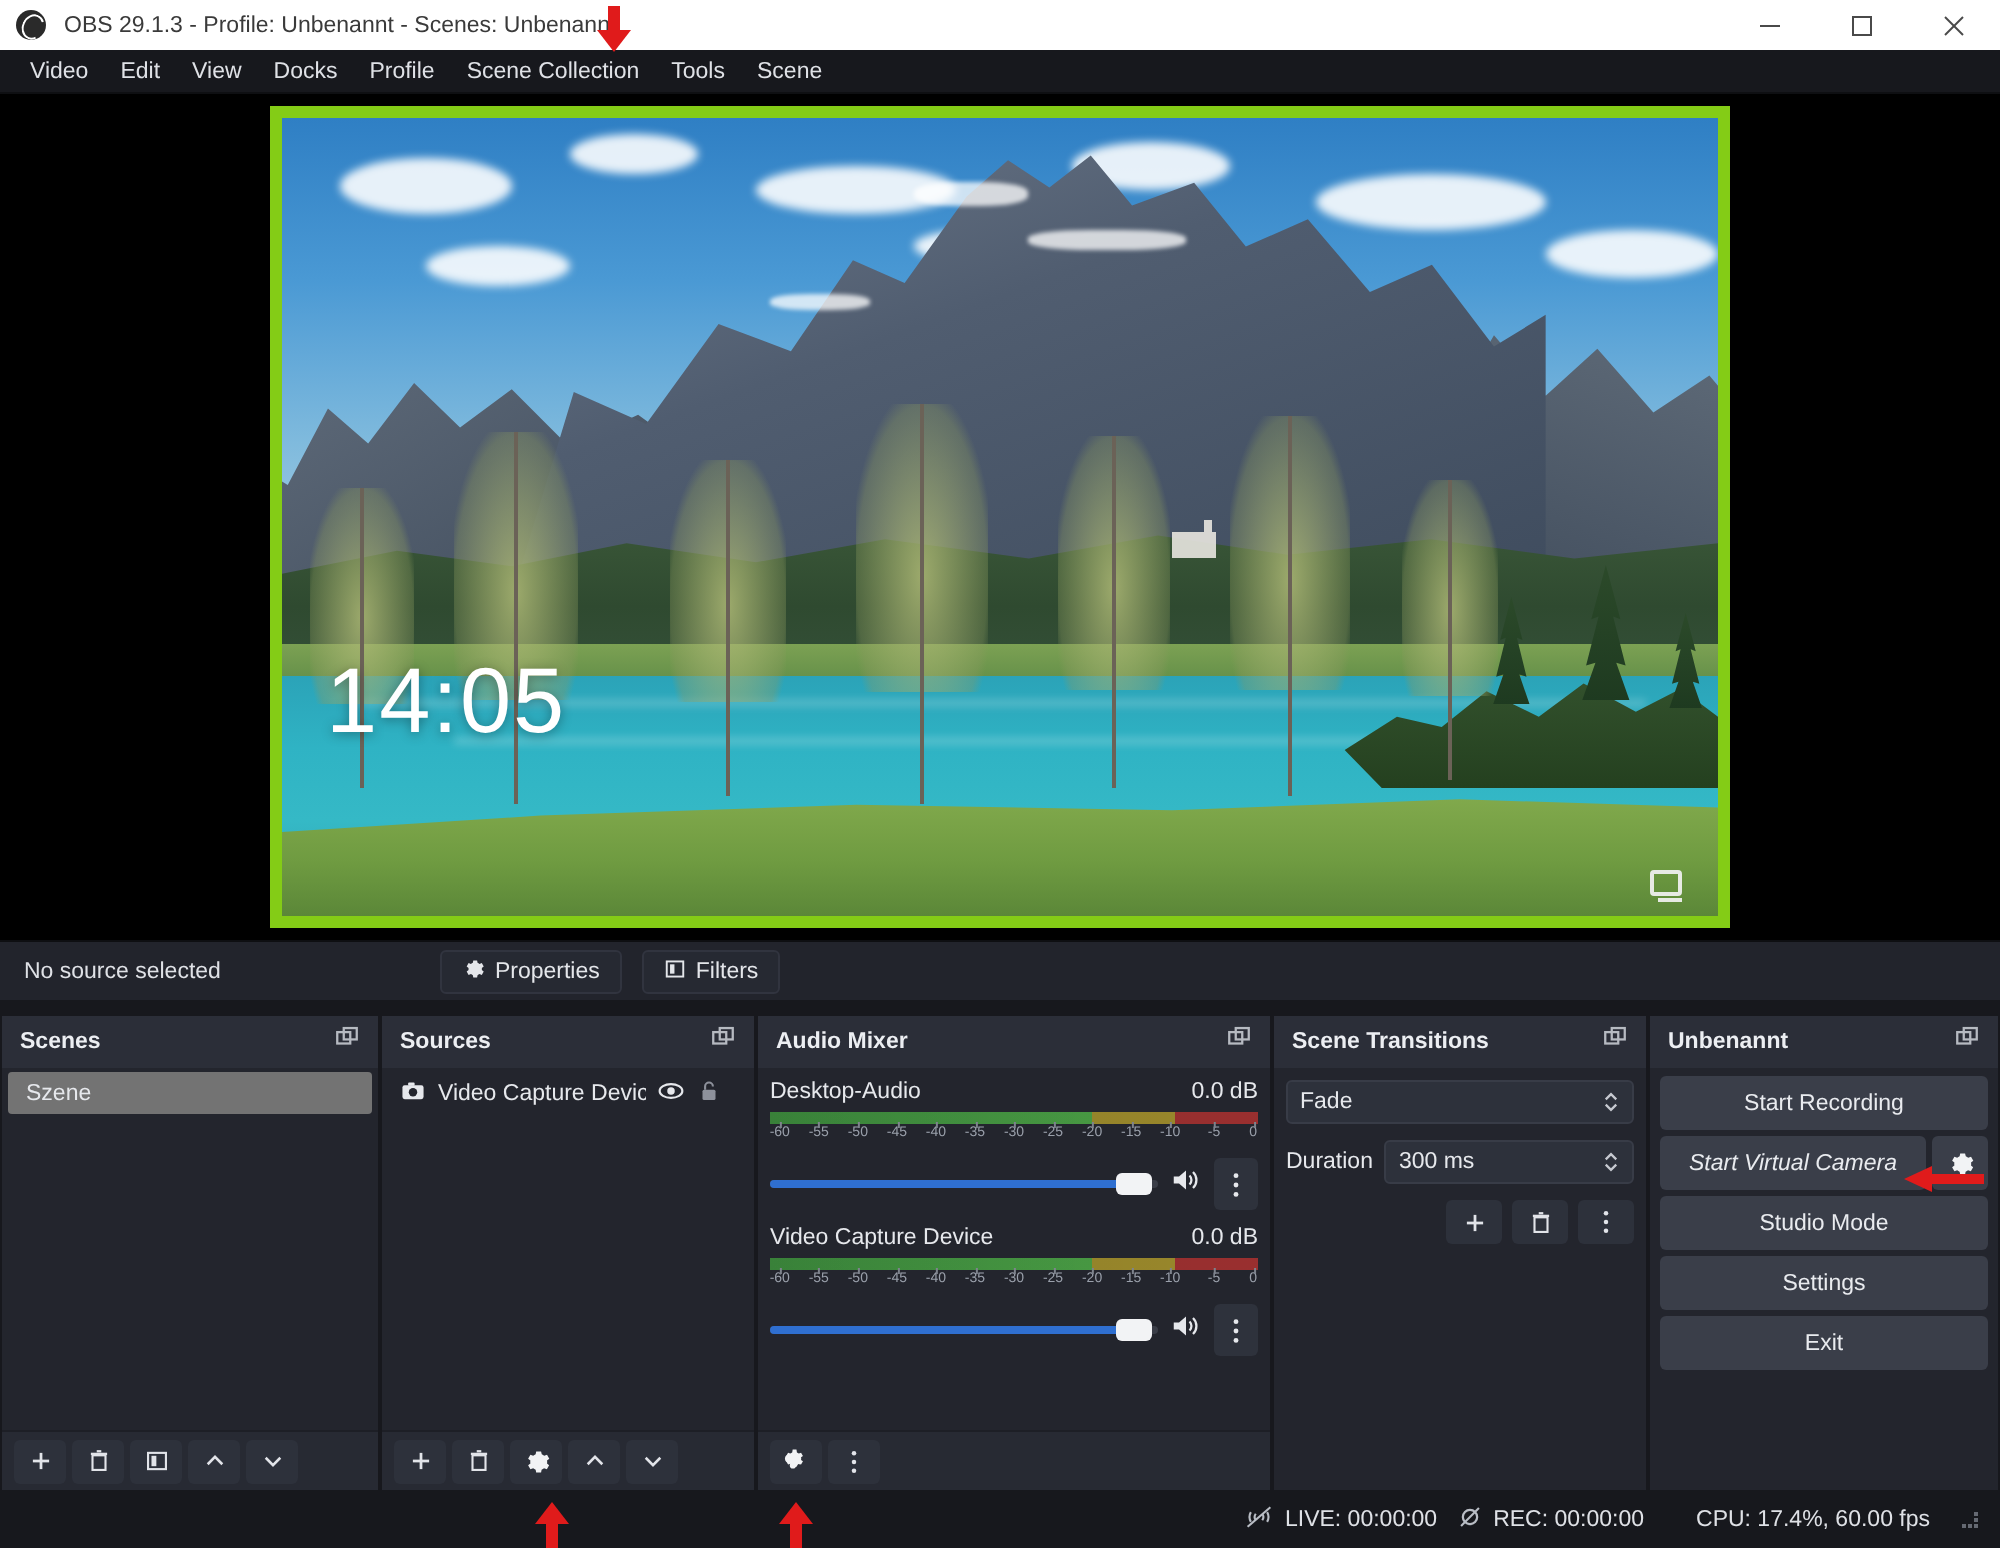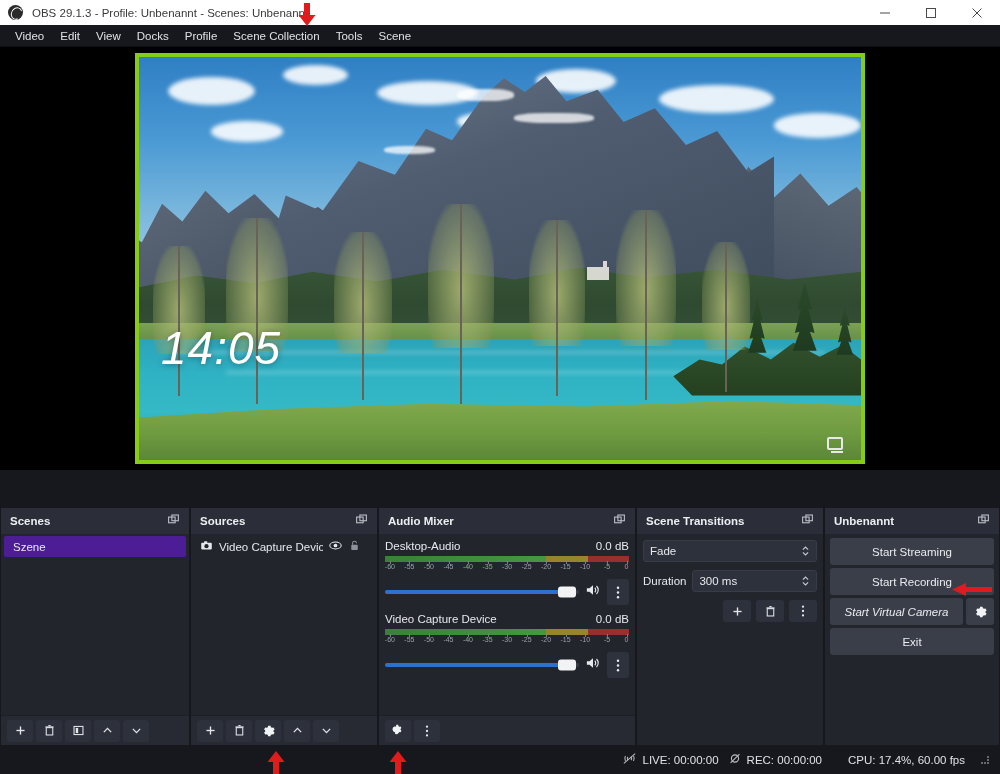--- a/index.html
+++ b/index.html
@@ -45,22 +45,21 @@
     font-size: 11.5px; color: #dfe1e6; padding: 3px 8px; white-space: nowrap;
   }
 
   
   .preview-area {
     height: 423px; background: #000; position: relative;
     display: flex; align-items: center; justify-content: center;
   }
   .preview {
     width: 730px; height: 411px; position: relative; overflow: hidden;
-    border: 4px solid #84cc16;
-    font-style: italic;
+    border: 6px solid #84cc16;
   }
   .scene-img { position: absolute; inset: 0; overflow: hidden; }
   
   .sky {
     position: absolute; left: 0; right: 0; top: 0; height: 58%;
     background: linear-gradient(#2f7fc4 0%, #4a99d4 35%, #7fbadd 70%, #a9cfe3 100%);
   }
   .cloud {
     position: absolute; background: rgba(255,255,255,.88); border-radius: 50%;
     filter: blur(2px);
@@ -200,21 +199,21 @@
     width: 26px; height: 22px; display: flex; align-items: center; justify-content: center;
     background: #2d313b; border-radius: 3px; color: #e2e4e9;
   }
 
   
   .dock-scenes { width: 188px; }
   .scene-row {
     height: 21px; margin: 2px 3px 0 3px; display: flex; align-items: center;
     padding-left: 9px; font-size: 11.5px; color: #e6e8ec; border-radius: 2px;
   }
-  .scene-row.selected { background: #4c1d95; }
+  .scene-row.selected { background: #737373; }
 
   
   .dock-sources { width: 186px; }
   .source-row {
     height: 21px; margin: 2px 3px 14px 3px; display: flex; align-items: center;
     gap: 6px; padding: 0 6px; font-size: 11.5px; color: #e6e8ec;
   }
   .src-name {
     flex: 1; overflow: hidden; white-space: nowrap; text-overflow: clip;
     max-width: 104px;
@@ -419,20 +418,41 @@
             <div class="crown"></div>
             <div class="trunk"></div>
           </div>
 
         <div class="lock-time">14:05</div>
         <div class="lock-netic"></div>
       </div>
     </div>
   </div>
 
+  <div class="srcbar">
+    <div class="nosel">No source selected</div>
+    <div style="width:90px"></div>
+    <div class="btn-flat">
+      <span>
+        <svg width="11" height="11" viewBox="0 0 16 16">
+            <path fill="#e4e6ea" d="M8 5.2A2.8 2.8 0 1 0 8 10.8 2.8 2.8 0 0 0 8 5.2zm6.4 3.6.1-.8-.1-.8 1.4-1.1-1.4-2.4-1.7.6a5.6 5.6 0 0 0-1.4-.8L11 1.8H8.2l-.3 1.7a5.6 5.6 0 0 0-1.4.8l-1.7-.6L3.4 6.1l1.4 1.1-.1.8.1.8-1.4 1.1 1.4 2.4 1.7-.6c.4.3.9.6 1.4.8l.3 1.7H11l.3-1.7c.5-.2 1-.5 1.4-.8l1.7.6 1.4-2.4z"></path>
+          </svg>
+      </span>
+      <span>Properties</span>
+    </div>
+    <div class="btn-flat">
+      <span>
+        <svg width="11" height="11" viewBox="0 0 16 16">
+            <rect x="2" y="2.5" width="12" height="11" fill="none" stroke="#e4e6ea" stroke-width="1.4"></rect>
+            <rect x="4.4" y="4.6" width="3.2" height="6.8" fill="#e4e6ea"></rect>
+          </svg>
+      </span>
+      <span>Filters</span>
+    </div>
+  </div>
 
   <div class="docks">
 
     <div class="dock dock-scenes">
       <div class="dock-head">
         <span class="dock-title">Scenes</span>
         <span class="dock-popout">
           <svg width="13" height="13" viewBox="0 0 16 16">
               <rect x="2" y="5" width="8" height="7" fill="none" stroke="#cfd3da" stroke-width="1.4"></rect>
               <rect x="6" y="2.5" width="8" height="7" fill="none" stroke="#cfd3da" stroke-width="1.4"></rect>
@@ -723,30 +743,31 @@
         <span class="dock-title">Unbenannt</span>
         <span class="dock-popout">
           <svg width="13" height="13" viewBox="0 0 16 16">
               <rect x="2" y="5" width="8" height="7" fill="none" stroke="#cfd3da" stroke-width="1.4"></rect>
               <rect x="6" y="2.5" width="8" height="7" fill="none" stroke="#cfd3da" stroke-width="1.4"></rect>
             </svg>
         </span>
       </div>
       <div class="dock-body">
         <div class="ctrl-list">
-          <div class="ctrl-btn">Start Streaming</div>
           <div class="ctrl-btn">Start Recording</div>
           <div class="ctrl-row">
             <div class="ctrl-btn">Start Virtual Camera</div>
             <div class="ctrl-gear">
               <svg width="14" height="14" viewBox="0 0 16 16">
                   <path fill="#f2f3f5" d="M8 5.3A2.7 2.7 0 1 0 8 10.7 2.7 2.7 0 0 0 8 5.3zm6.3 3.5.1-.8-.1-.8 1.3-1-1.3-2.3-1.6.5c-.4-.3-.9-.6-1.4-.8L10.9 2H8.1l-.3 1.6c-.5.2-1 .5-1.4.8l-1.6-.5L3.5 6.2l1.3 1-.1.8.1.8-1.3 1 1.3 2.3 1.6-.5c.4.3.9.6 1.4.8l.3 1.6h2.8l.3-1.6c.5-.2 1-.5 1.4-.8l1.6.5 1.3-2.3z"></path>
                 </svg>
             </div>
           </div>
+          <div class="ctrl-btn">Studio Mode</div>
+          <div class="ctrl-btn">Settings</div>
           <div class="ctrl-btn">Exit</div>
         </div>
       </div>
     </div>
 
   </div>
 
   <div class="statusbar">
     <div class="st-group">
       <span>

